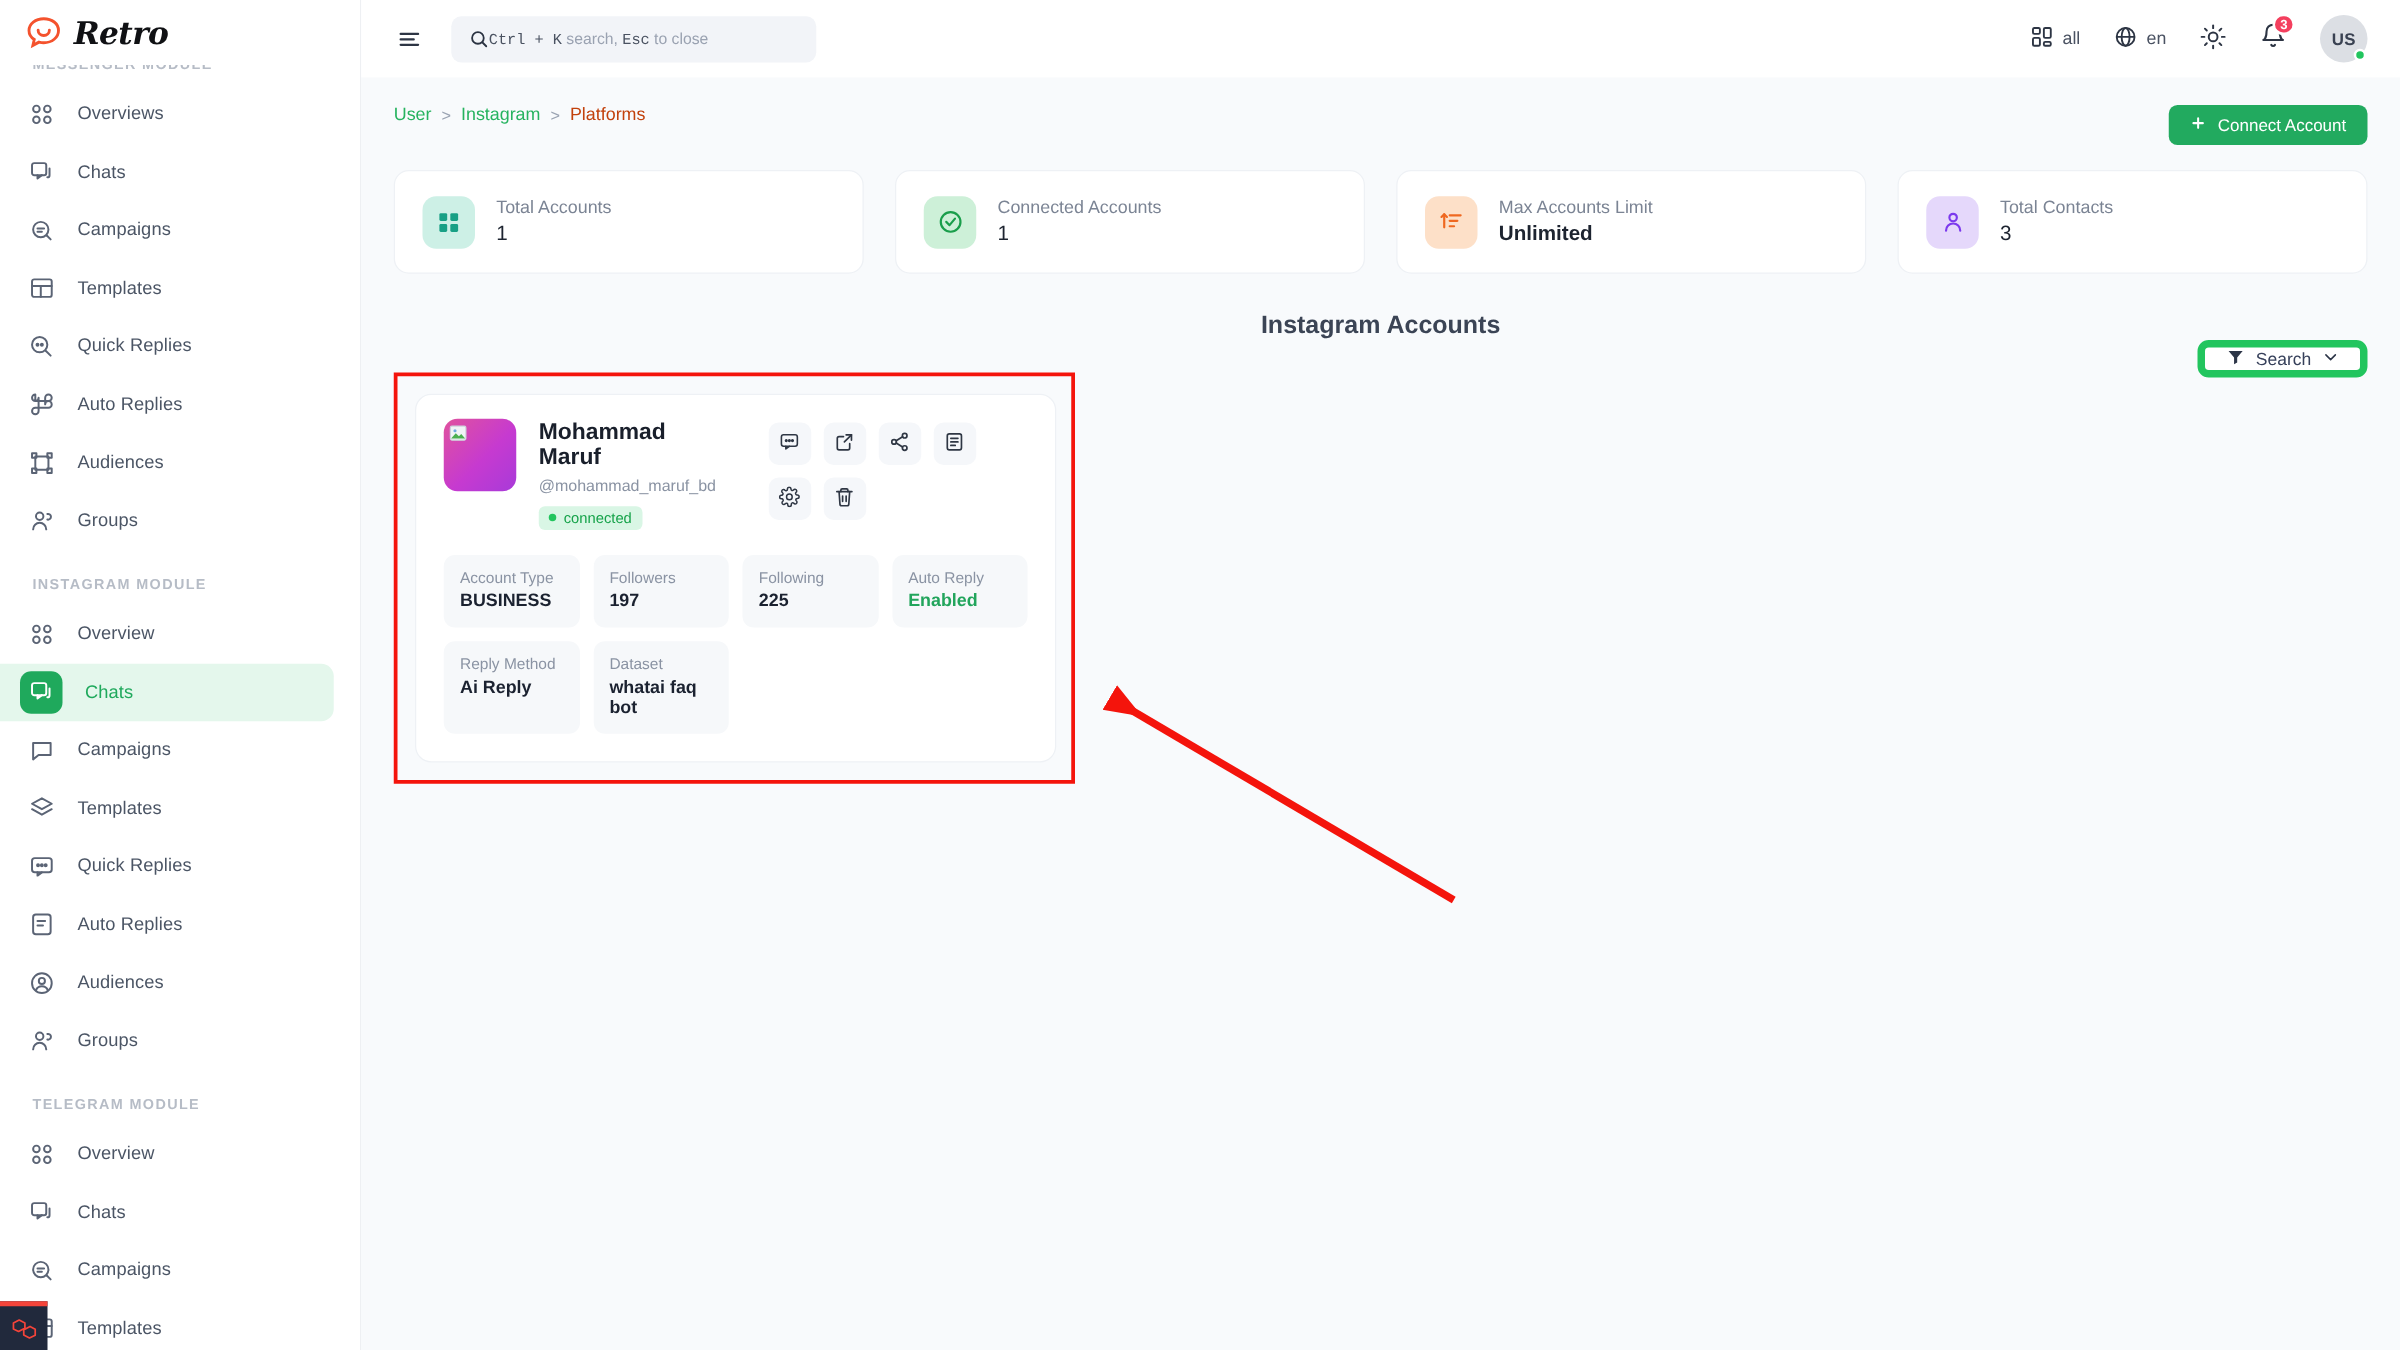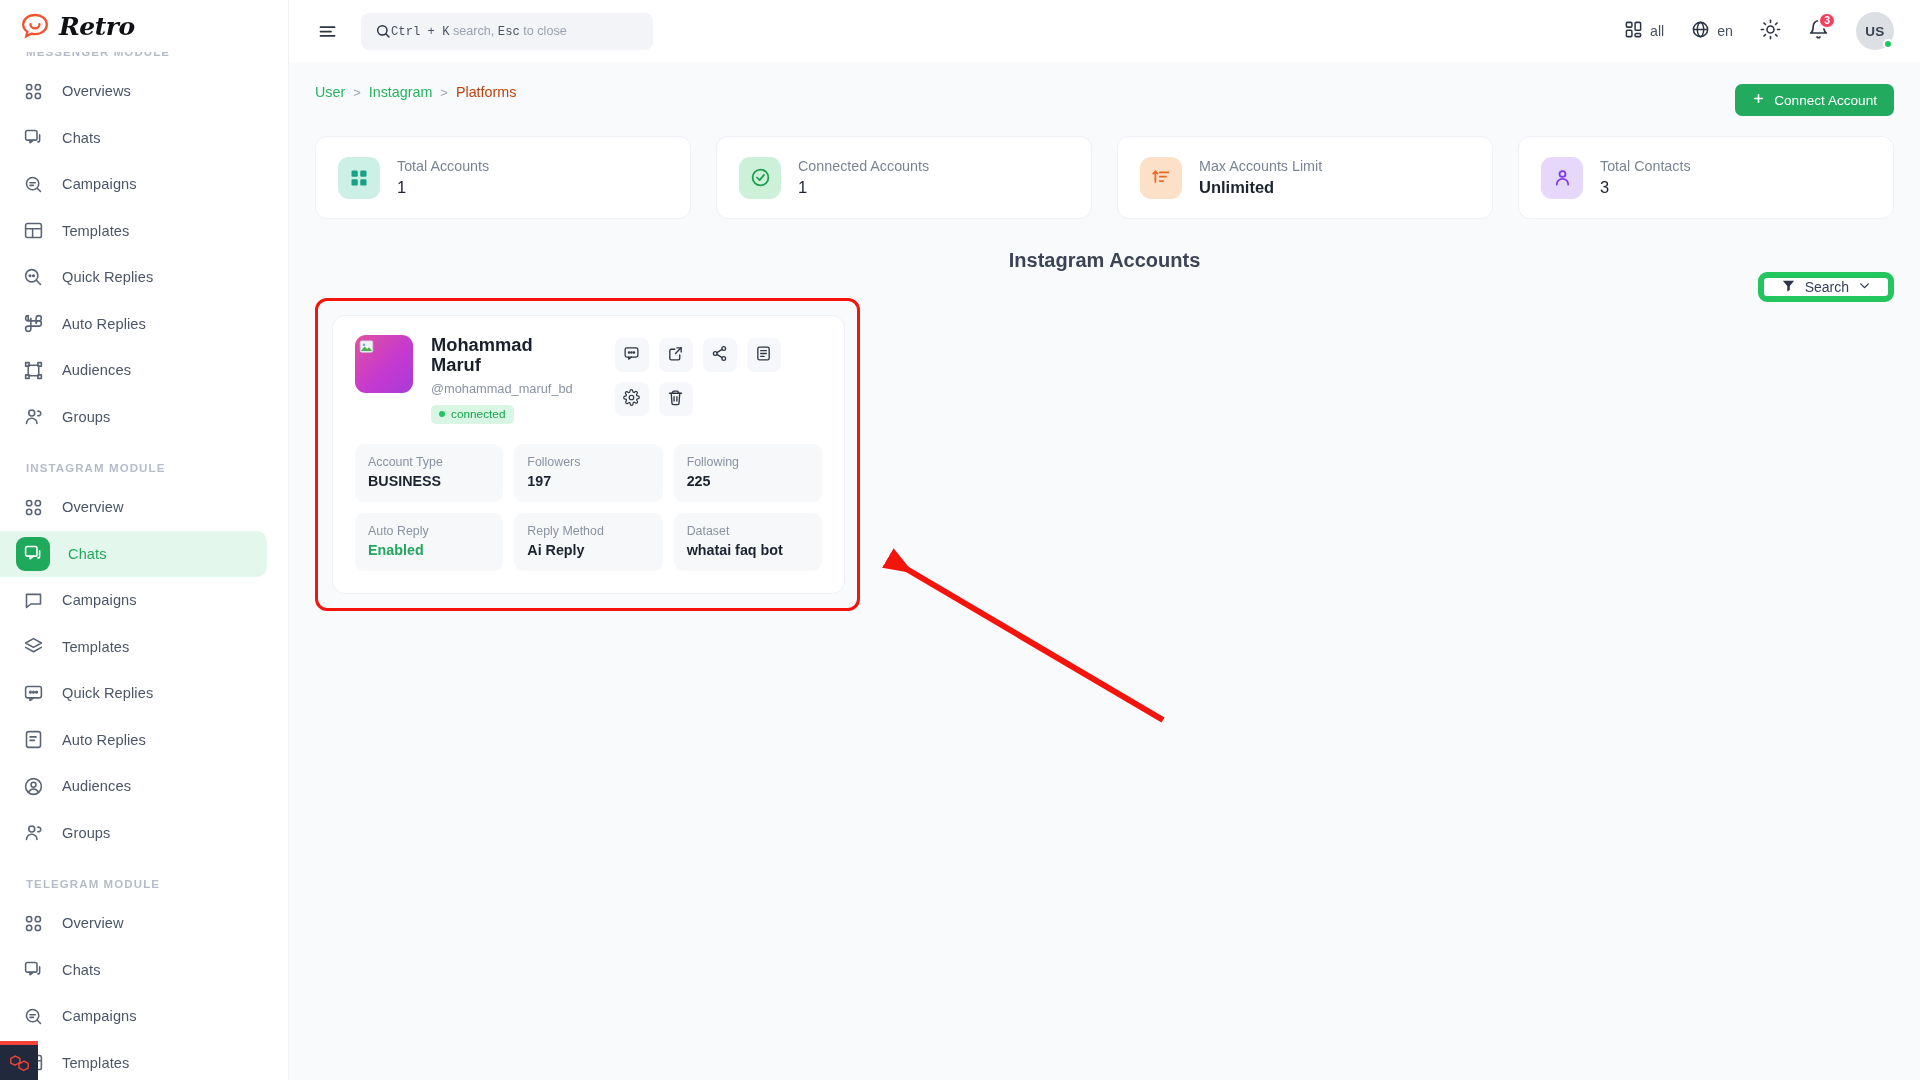--- a/index.html
+++ b/index.html
@@ -181,21 +181,21 @@
     display: flex; align-items: center; gap: 9px;
     font-size: 14px; color: #36405a; cursor: pointer;
     font-family: inherit;
   }
 
   
   #account-card-wrap {
     margin-top: 13px;
     width: 545px;
     border: 3px solid #f4140c;
-    border-radius: 12px;
+    border-radius: 0;
     padding: 14px 12px 14px 14px;
   }
   #account-card {
     background: #fff; border: 1px solid #eef1f5;
     border-radius: 13px;
     padding: 19px 22px 22px 22px;
   }
   #acct-head { display: flex; gap: 18px; }
   #acct-avatar {
     width: 58px; height: 58px; border-radius: 11px; flex: none;
@@ -221,21 +221,21 @@
     display: flex; flex-wrap: wrap; gap: 10px;
     width: 232px; align-content: flex-start;
   }
   .act-btn {
     width: 34px; height: 34px; border-radius: 8px;
     background: #f5f7fa; border: none;
     display: flex; align-items: center; justify-content: center;
     color: #2f3744; cursor: pointer;
   }
   #acct-grid {
-    display: grid; grid-template-columns: repeat(3, 1fr);
+    display: grid; grid-template-columns: repeat(4, 1fr);
     gap: 11px; margin-top: 20px;
   }
   .tile {
     background: #f6f8fa; border-radius: 9px;
     padding: 11px 13px 13px 13px;
     min-height: 56px;
   }
   .tile-label { font-size: 12.4px; color: #8a93a3; margin-bottom: 4px; }
   .tile-value { font-size: 14.3px; font-weight: 700; color: #1b2230; }
   .tile-value.green { color: #22a55c; }

